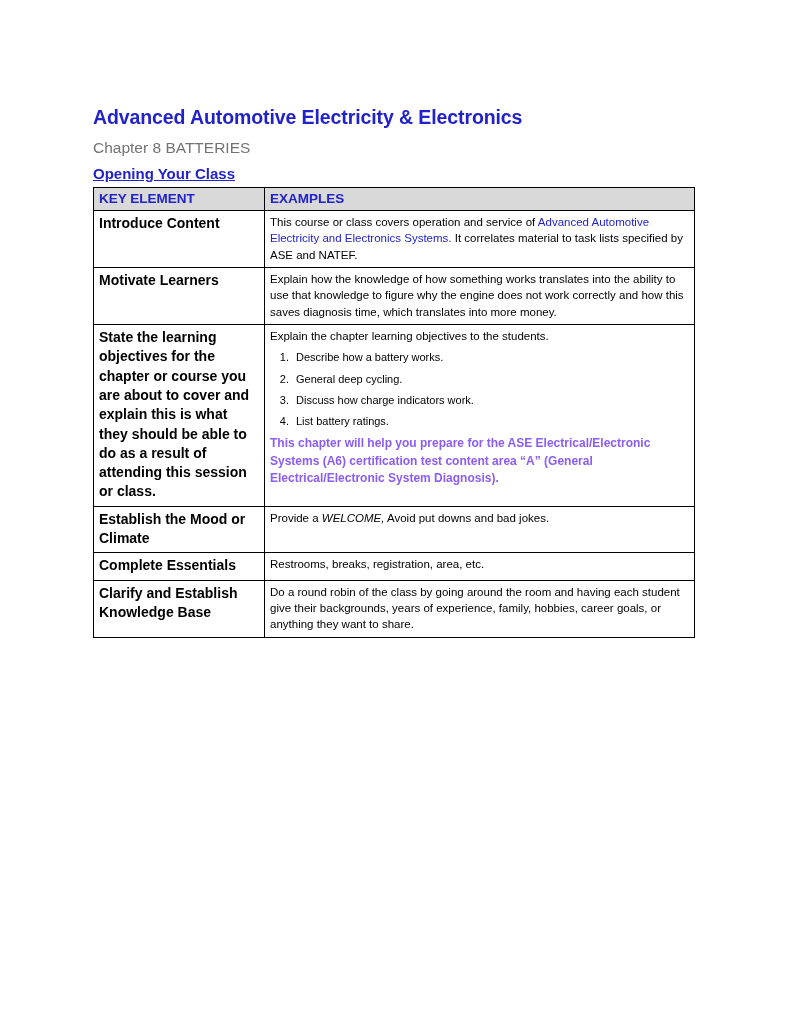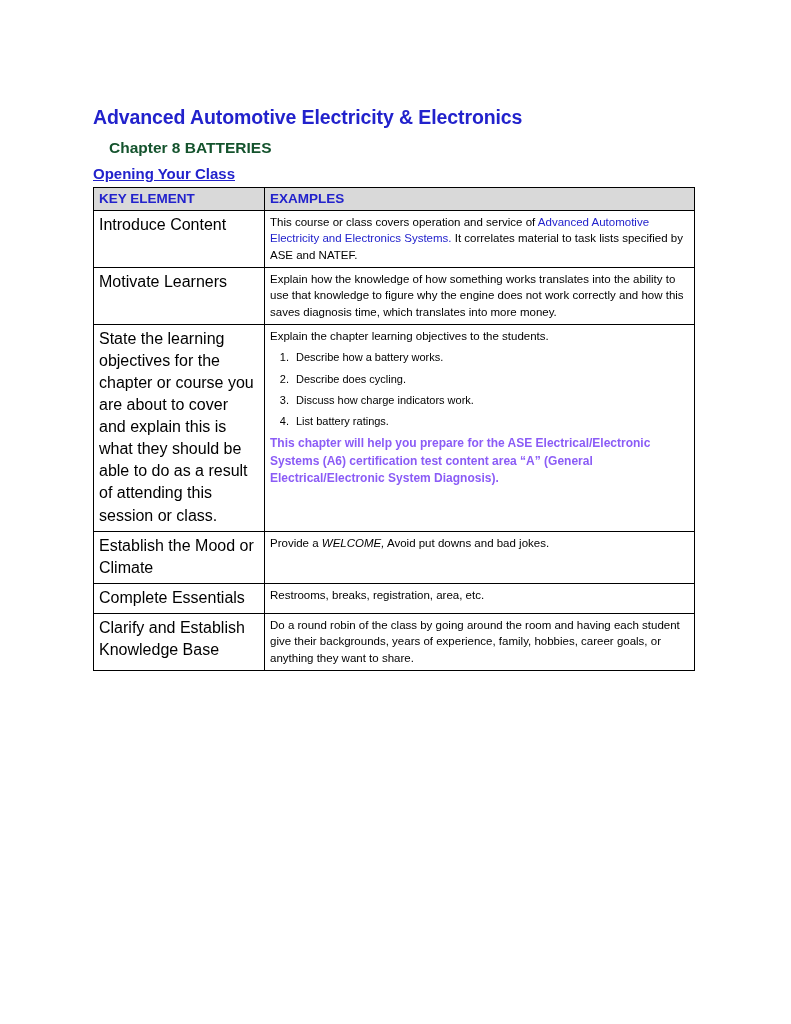--- a/index.html
+++ b/index.html
@@ -30,25 +30,25 @@
   }
   .doc-title {
     color: #2222cc;
     font-weight: bold;
     font-size: 19.5px;
     line-height: 1.25;
     margin: 0 0 10px 0;
     letter-spacing: -0.1px;
   }
   .chapter-title {
-    color: #14532d;
-    font-weight: bold;
+    color: #737373;
+    font-weight: normal;
     font-size: 15.5px;
     line-height: 1.2;
-    margin: 0 0 7px 16px;
+    margin: 0 0 7px 0;
   }
   .section-title {
     color: #2222cc;
     font-weight: bold;
     font-size: 15px;
     line-height: 1.2;
     margin: 0 0 4px 0;
     text-decoration: underline;
     display: inline-block;
   }
@@ -68,22 +68,22 @@
   col.c2 { width: 430px; }
   thead th {
     background: #d9d9d9;
     color: #2222cc;
     font-weight: bold;
     font-size: 13.5px;
     text-align: left;
     padding: 2px 5px 3px 5px;
   }
   td.key {
-    font-size: 16px;
-    font-weight: normal;
+    font-size: 14px;
+    font-weight: bold;
     line-height: 1.38;
   }
   td.ex {
     font-size: 11.5px;
     line-height: 1.42;
   }
   .blue {
     color: #2222cc;
   }
   .ital {
@@ -148,21 +148,21 @@
           <td class="key">Motivate Learners</td>
           <td class="ex">Explain how the knowledge of how something works translates into the ability to use that knowledge to figure why the engine does not work correctly and how this saves diagnosis time, which translates into more money.</td>
         </tr>
 
         <tr>
           <td class="key tall-cell">State the learning objectives for the chapter or course you are about to cover and explain this is what they should be able to do as a result of attending this session or class.</td>
           <td class="ex tall-cell">
             <div class="obj-intro">Explain the chapter learning objectives to the students.</div>
             <ol class="objectives">
               <li>Describe how a battery works.</li>
-              <li>Describe does cycling.</li>
+              <li>General deep cycling.</li>
               <li>Discuss how charge indicators work.</li>
               <li>List battery ratings.</li>
             </ol>
             <div class="ase-note">This chapter will help you prepare for the ASE Electrical/Electronic Systems (A6) certification test content area “A” (General Electrical/Electronic System Diagnosis).</div>
           </td>
         </tr>
 
         <tr>
           <td class="key">Establish the Mood or Climate</td>
           <td class="ex">

